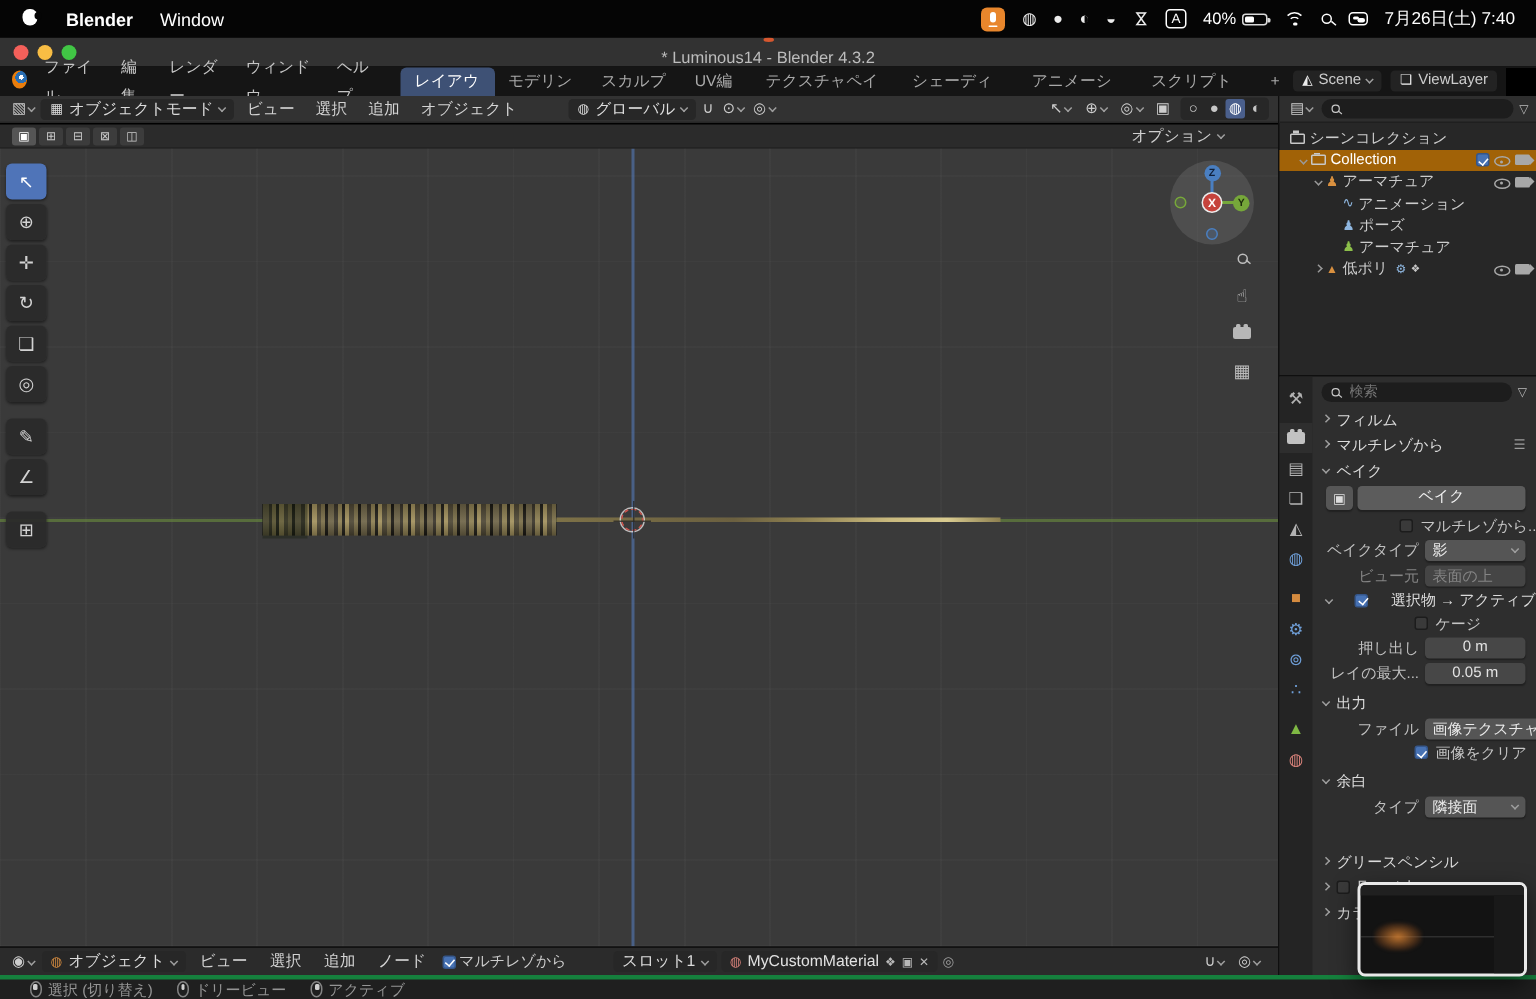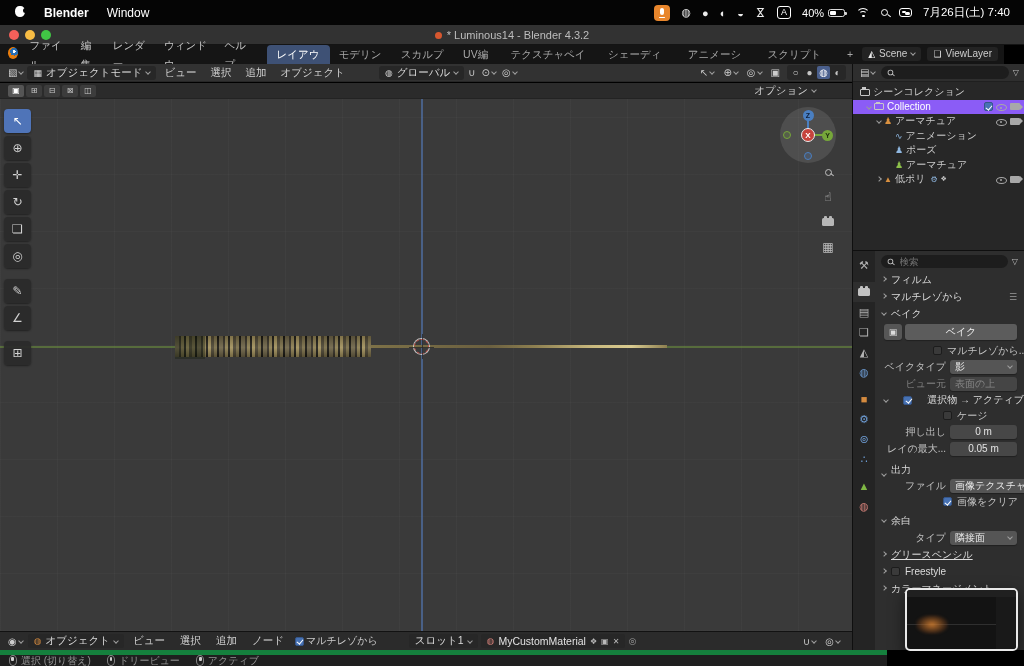--- a/index.html
+++ b/index.html
@@ -36,21 +36,21 @@
   .magi.white{border-color:#fff;}.magi.white::after{background:#fff;}
   .ccic{width:13px;height:9px;border:1px solid #fff;border-radius:3px;position:relative;display:inline-block;}
   .ccic::before{content:'';position:absolute;left:1.5px;top:1.5px;width:4.5px;height:2.2px;background:#fff;border-radius:2px;}
   .ccic::after{content:'';position:absolute;right:1.5px;bottom:1.5px;width:4.5px;height:2.2px;background:#fff;border-radius:2px;}
   .clock{font-size:11.5px;}
 
   
   .wintitle{position:absolute;left:0;top:25px;width:1024px;height:20px;background:#323232;border-bottom:1px solid #141414;}
   .tl{position:absolute;top:5px;width:10px;height:10px;border-radius:50%;}
   .tl.r{left:9px;background:#f4605a;}.tl.y{left:25px;background:#f8bd44;}.tl.g{left:41px;background:#41c645;}
-  .titlec{position:absolute;left:0;right:0;top:0;height:20px;display:flex;align-items:center;justify-content:center;gap:5px;color:#bdbdbd;font-size:11px;}
+  .titlec{position:absolute;left:0;right:0;top:0;height:20px;display:flex;align-items:center;justify-content:center;gap:5px;color:#bdbdbd;font-size:11px;flex-direction:column;}
   .docdot{width:7px;height:7px;border-radius:50%;background:#d6572f;display:inline-block;}
 
   
   .topbar{position:absolute;left:0;top:45px;width:1004px;height:19px;background:#151515;display:flex;align-items:center;padding:0 6px;}
   .blogo{width:12px;height:12px;border-radius:50%;margin:0 4px 3px 2px;
          background:radial-gradient(circle at 62% 38%, #fff 0 1.5px, #2a6fb4 1.5px 4px, #e87d0d 4px);}
   .tmenu{padding:0 7px;line-height:19px;color:#c6c6c6;font-size:10.5px;}
   .tabs{display:flex;margin-left:8px;}
   .wtab{height:19px;line-height:19px;padding:0 9px;color:#a9a9a9;border-radius:4px 4px 0 0;font-size:10.5px;}
   .wtab.active{background:#3e5175;color:#fff;}
@@ -119,21 +119,21 @@
   .cami{width:12px;height:8px;background:#c2c2c2;border-radius:1.5px;position:relative;display:inline-block;}
   .cami::before{content:'';position:absolute;left:2px;top:-2px;width:3px;height:2px;background:#c2c2c2;border-radius:1px 1px 0 0;}
   .cami::after{content:'';position:absolute;left:7px;top:-2px;width:3px;height:2px;background:#c2c2c2;border-radius:1px 1px 0 0;}
 
   
   .outliner{position:absolute;left:852px;top:64px;width:172px;height:186px;background:#272727;border-left:1px solid #0f0f0f;}
   .out-header{height:18px;background:#2e2e2e;border-bottom:1px solid #1f1f1f;display:flex;align-items:center;gap:4px;padding:0 5px;}
   .sfield{flex:1;background:#1d1d1d;border-radius:8px;height:13px;display:flex;align-items:center;gap:4px;padding:0 6px;}
   .sfield input{background:transparent;border:none;outline:none;color:#b8b8b8;font-size:9.5px;width:100%;font-family:inherit;}
   .orow{display:flex;align-items:center;height:14.5px;gap:3px;padding-right:4px;font-size:10px;color:#cccccc;white-space:nowrap;}
-  .orow.sel{background:#8b5cf6;color:#fff;}
+  .orow.sel{background:#a16207;color:#fff;}
   .ochev{width:4px;height:4px;border-right:1.1px solid #9a9a9a;border-bottom:1.1px solid #9a9a9a;transform:rotate(45deg);flex-shrink:0;}
   .ochev.r{transform:rotate(-45deg);}
   .coll{width:10px;height:7px;border:1px solid #c8c8c8;border-radius:1px;position:relative;display:inline-block;flex-shrink:0;}
   .coll::before{content:'';position:absolute;top:-2.5px;left:1px;width:4px;height:1.6px;background:#c8c8c8;}
   .o-or{color:#d9903f;}.o-gr{color:#8cbf4a;}.o-bl{color:#8fb7e0;}.o-wh{color:#c8c8c8;}
   .orgrp{margin-left:auto;display:flex;gap:3px;align-items:center;}
   .eye{width:11px;height:10px;position:relative;display:inline-block;}
   .eye::before{content:'';position:absolute;left:0;top:2.5px;width:9px;height:5px;border:1px solid #a8a8a8;border-radius:50%;}
   .eye::after{content:'';position:absolute;left:3.8px;top:4.8px;width:2.2px;height:2.2px;background:#a8a8a8;border-radius:50%;}
   .ocam{width:10px;height:7px;background:#a8a8a8;border-radius:1px;position:relative;display:inline-block;}
@@ -167,22 +167,22 @@
   .dim{color:#858585 !important;}
   .pdrop.dim{background:#454545;color:#8f8f8f;}
 
   
   .shaderbar{position:absolute;left:0;top:631px;width:852px;height:19px;background:#2b2b2b;border-top:1px solid #121212;
      display:flex;align-items:center;gap:3px;padding:0 6px;}
   .matw{display:flex;align-items:center;gap:4px;background:#272727;border-radius:3px;height:14px;padding:0 6px;color:#e2e2e2;}
   .sb-right{margin-left:auto;display:flex;align-items:center;gap:5px;margin-right:4px;}
 
   
-  .statusbar{position:absolute;left:0;top:650px;width:887px;height:16px;background:#1f1f1f;border-top:5px solid #15803d;
-     display:flex;align-items:center;gap:16px;padding:0 9px;color:#949494;font-size:10px;}
+  .statusbar{position:absolute;left:0;top:650px;width:1024px;height:16px;background:#1f1f1f;border-top:3px solid #15803d;
+     display:flex;align-items:center;gap:16px;padding:0 20px;color:#949494;font-size:10px;}
   .sgrp{display:flex;align-items:center;gap:4px;}
   .mice{width:8px;height:11px;border:1px solid #848484;border-radius:4px / 5px;position:relative;display:inline-block;}
   .mice::before{content:'';position:absolute;background:#cfcfcf;border-radius:1px;width:3px;height:4px;top:0.5px;}
   .mice.m1::before{left:0.5px;}
   .mice.m2::before{left:2px;width:2.4px;}
   .mice.m3::before{right:0.5px;}
 
   
   .pip{position:absolute;left:905px;top:588px;width:113px;height:63px;background:#131313;border:2px solid #e9e9e9;border-radius:5px;
        box-shadow:0 6px 16px rgba(0,0,0,.55);z-index:60;overflow:hidden;}
@@ -553,21 +553,21 @@
       <span>ケージ</span>
     </div>
     <div class="prow">
       <span class="plabel">押し出し</span>
       <span class="pnum">0 m</span>
     </div>
     <div class="prow">
       <span class="plabel">レイの最大...</span>
       <span class="pnum">0.05 m</span>
     </div>
-    <div class="phead" style="margin-top:3px;align-items:flex-end;">
+    <div class="phead" style="margin-top:3px;">
       <i class="chev"></i>
       <span>出力</span>
     </div>
     <div class="prow">
       <span class="plabel">ファイル</span>
       <span class="pdrop">
         <span>画像テクスチャ</span>
 
       </span>
     </div>
@@ -579,21 +579,21 @@
       <i class="chev"></i>
       <span>余白</span>
     </div>
     <div class="prow">
       <span class="plabel">タイプ</span>
       <span class="pdrop">
         <span>隣接面</span>
         <i class="chev"></i>
       </span>
     </div>
-    <div class="phead" style="text-decoration:underline;">
+    <div class="phead" style="margin-top:20px;">
       <i class="chev" style="transform:rotate(-45deg);"></i>
       <span>グリースペンシル</span>
     </div>
     <div class="phead">
       <i class="chev" style="transform:rotate(-45deg);"></i>
       <i class="cbx"></i>
       <span>Freestyle</span>
     </div>
     <div class="phead">
       <i class="chev" style="transform:rotate(-45deg);"></i>

